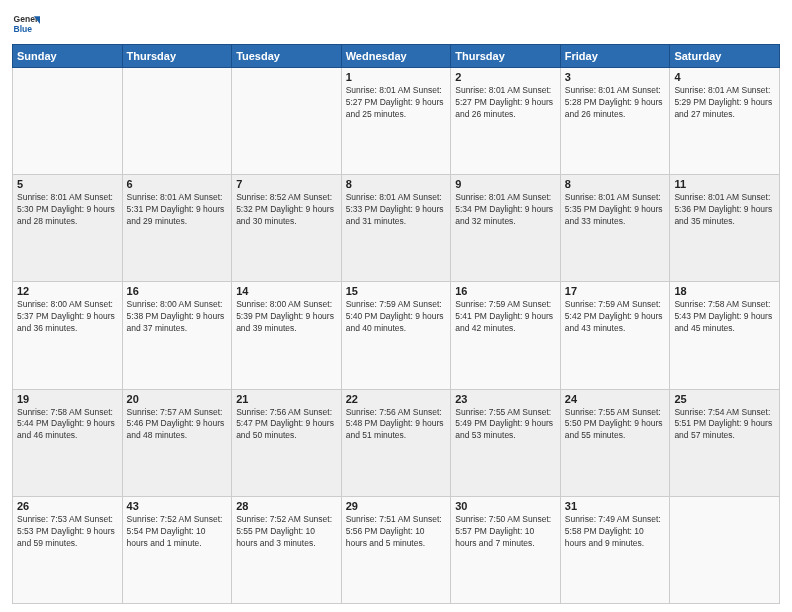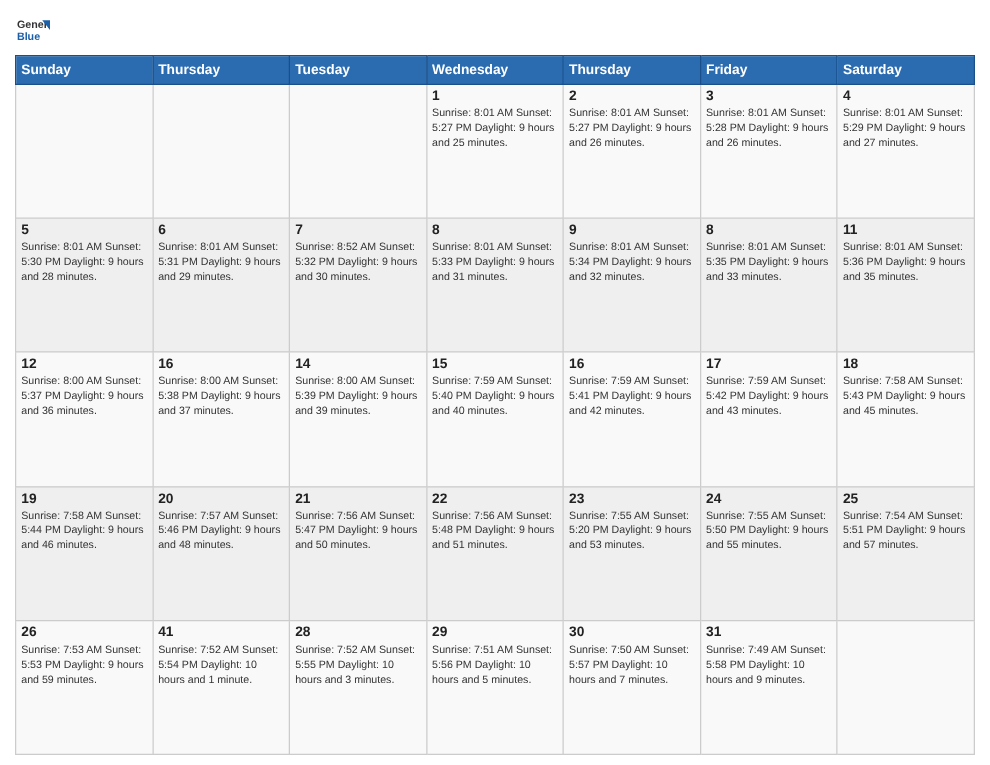--- a/index.html
+++ b/index.html
@@ -258,21 +258,21 @@
           </td>
           <td>
             <span class="day-num">22</span>
             <div class="day-info">Sunrise: 7:56 AM
 Sunset: 5:48 PM
 Daylight: 9 hours and 51 minutes.</div>
           </td>
           <td>
             <span class="day-num">23</span>
             <div class="day-info">Sunrise: 7:55 AM
-Sunset: 5:20 PM
+Sunset: 5:49 PM
 Daylight: 9 hours and 53 minutes.</div>
           </td>
           <td>
             <span class="day-num">24</span>
             <div class="day-info">Sunrise: 7:55 AM
 Sunset: 5:50 PM
 Daylight: 9 hours and 55 minutes.</div>
           </td>
           <td>
             <span class="day-num">25</span>
@@ -282,21 +282,21 @@
           </td>
         </tr>
         <tr>
           <td>
             <span class="day-num">26</span>
             <div class="day-info">Sunrise: 7:53 AM
 Sunset: 5:53 PM
 Daylight: 9 hours and 59 minutes.</div>
           </td>
           <td>
-            <span class="day-num">41</span>
+            <span class="day-num">43</span>
             <div class="day-info">Sunrise: 7:52 AM
 Sunset: 5:54 PM
 Daylight: 10 hours and 1 minute.</div>
           </td>
           <td>
             <span class="day-num">28</span>
             <div class="day-info">Sunrise: 7:52 AM
 Sunset: 5:55 PM
 Daylight: 10 hours and 3 minutes.</div>
           </td>

